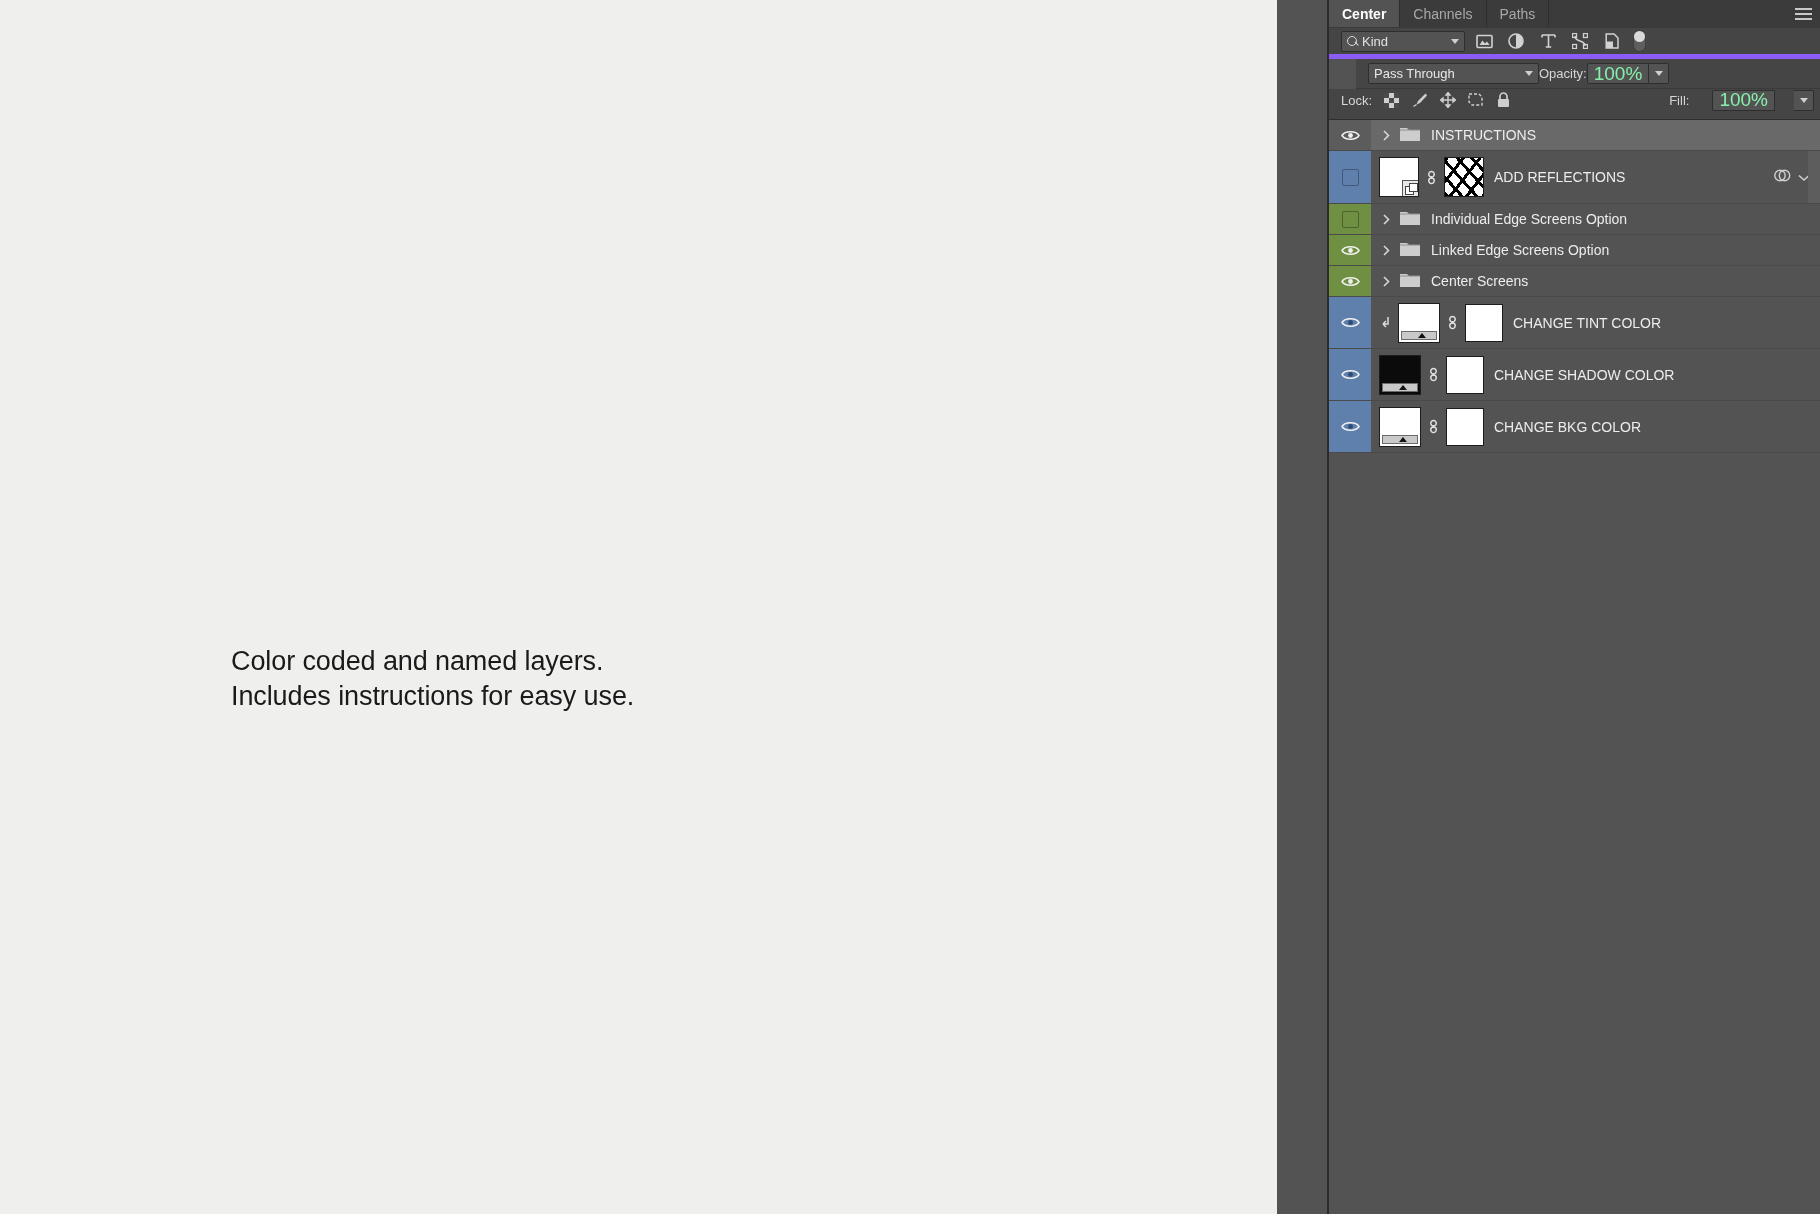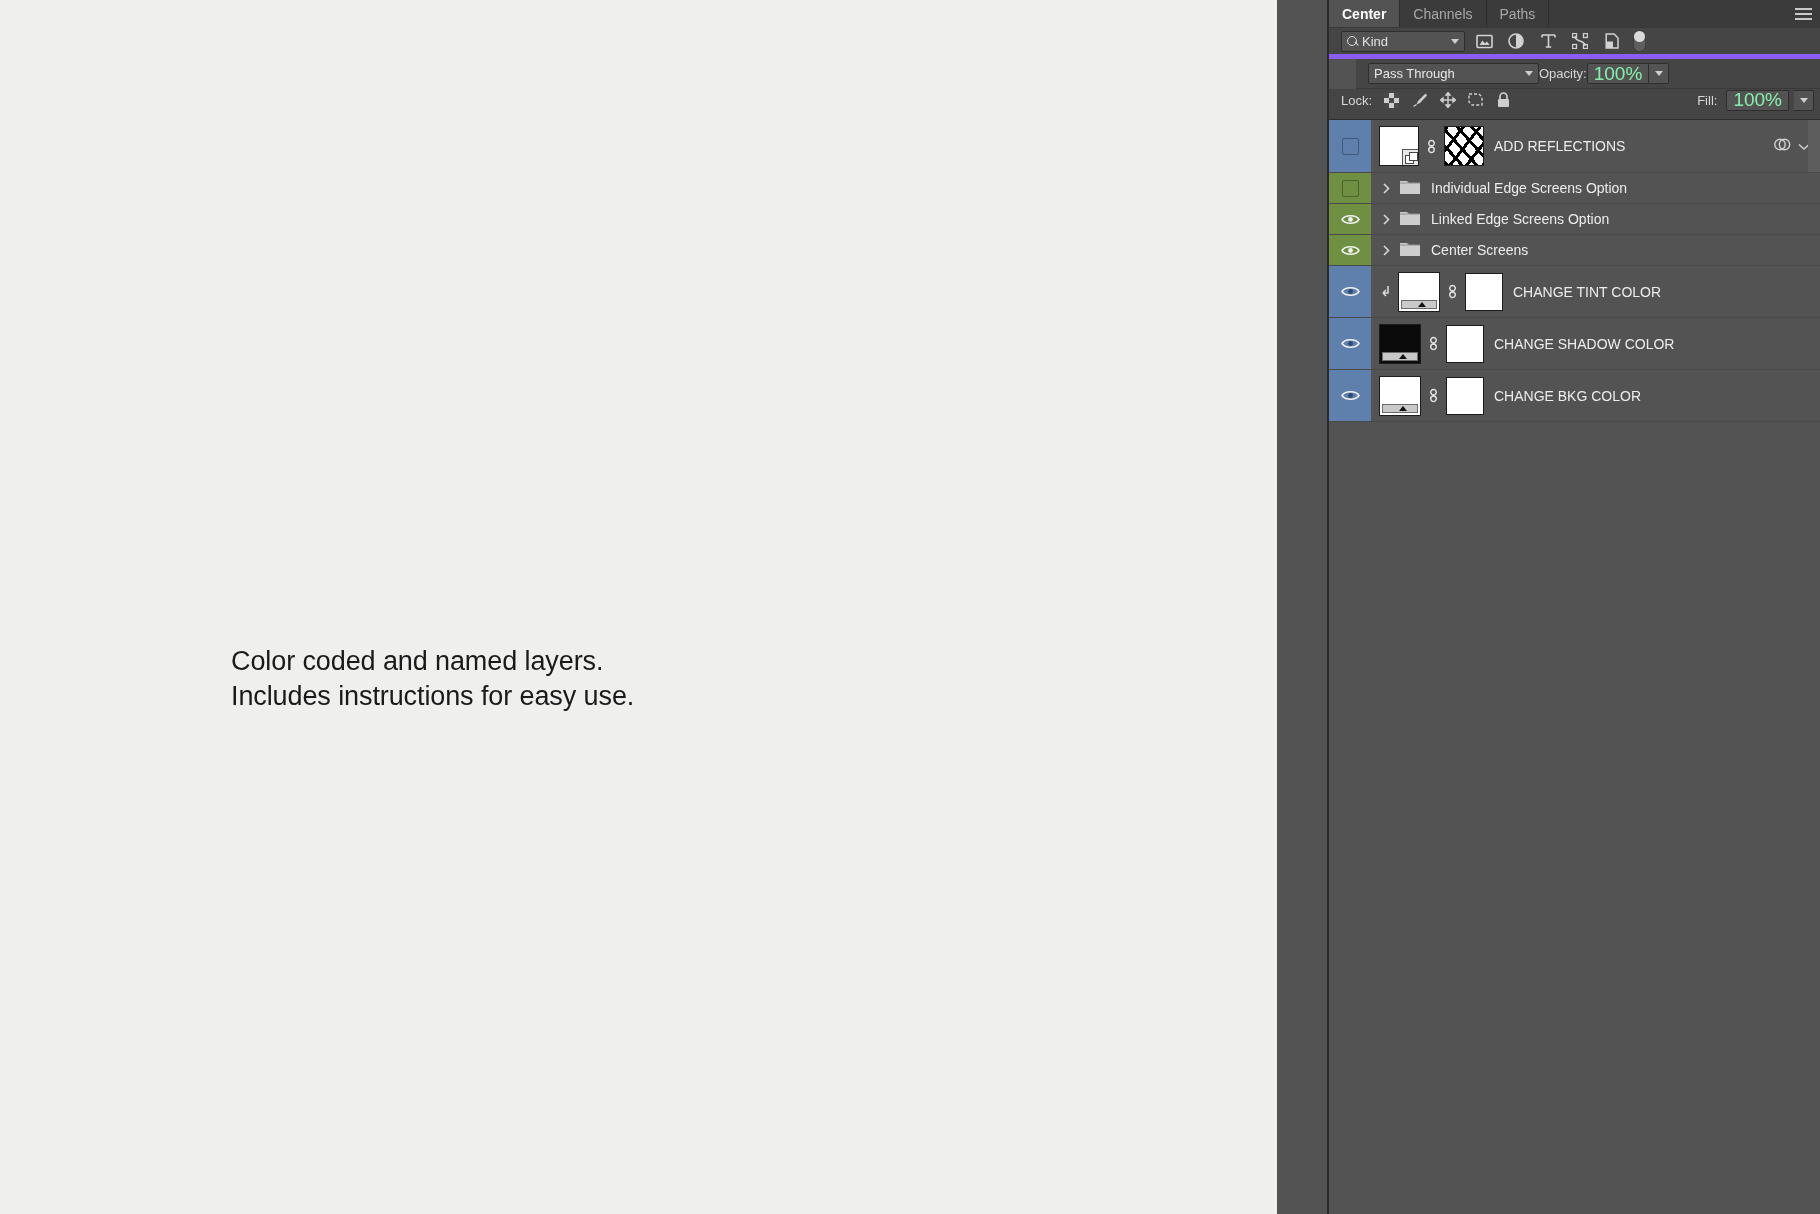--- a/index.html
+++ b/index.html
@@ -200,21 +200,21 @@
     padding: 0 6px 8px 12px;
     gap: 3px;
     border-bottom: 1px solid #2e2e2e;
   }
   .lock-row .lbl-static { margin-right: 4px; }
   .lbtn {
     width: 25px; height: 22px;
     display: flex; align-items: center; justify-content: center;
     cursor: pointer;
   }
-  .fill-group { margin-left: auto; display: flex; align-items: center; gap: 5px; }
+  .fill-group { margin-left: auto; display: flex; align-items: center; gap: 19px; }
 
   
   .layer-list {
     flex: 1;
     background: #535353;
     overflow: hidden;
   }
   .layer-row {
     display: flex;
     align-items: stretch;
@@ -472,20 +472,42 @@
         <span class="lbl-static">Fill:</span>
         <div class="num-field">100%</div>
         <div class="num-chev">
             <span class="chev"></span>
           </div>
       </div>
     </div>
 
     <div class="layer-list">
 
+      <div class="layer-row h-group selected">
+        <div class="eye-cell c-none">
+          <svg width="19" height="13" viewBox="0 0 19 13">
+              <path d="M1 6.5 C4 1.5, 15 1.5, 18 6.5 C15 11.5, 4 11.5, 1 6.5 Z" fill="none" stroke="#f0f0f0" stroke-width="1.5"></path>
+              <circle cx="9.5" cy="6.5" r="2.4" fill="#f0f0f0"></circle>
+            </svg>
+        </div>
+        <div class="row-body">
+          <span class="disc-arrow">
+            <svg width="7" height="11" viewBox="0 0 7 11">
+                <path d="M1 1 L5.5 5.5 L1 10" fill="none" stroke="#d6d6d6" stroke-width="1.6"></path>
+              </svg>
+          </span>
+          <span class="folder-ico">
+            <svg width="22" height="17" viewBox="0 0 22 17">
+                <path d="M1 3 H8 L10 5 H21 V16 H1 Z" fill="#cdcdcd"></path>
+                <path d="M1 5 H21" stroke="#8e8e8e" stroke-width="1"></path>
+              </svg>
+          </span>
+          <span class="layer-name">INSTRUCTIONS</span>
+        </div>
+      </div>
 
       <div class="layer-row h-tall">
         <div class="eye-cell c-blue">
           <span class="eye-off-box"></span>
         </div>
         <div class="row-body">
           <span class="thumb t-photo">
             <span class="photo-thumb"></span>
             <span class="so-badge"></span>
           </span>

